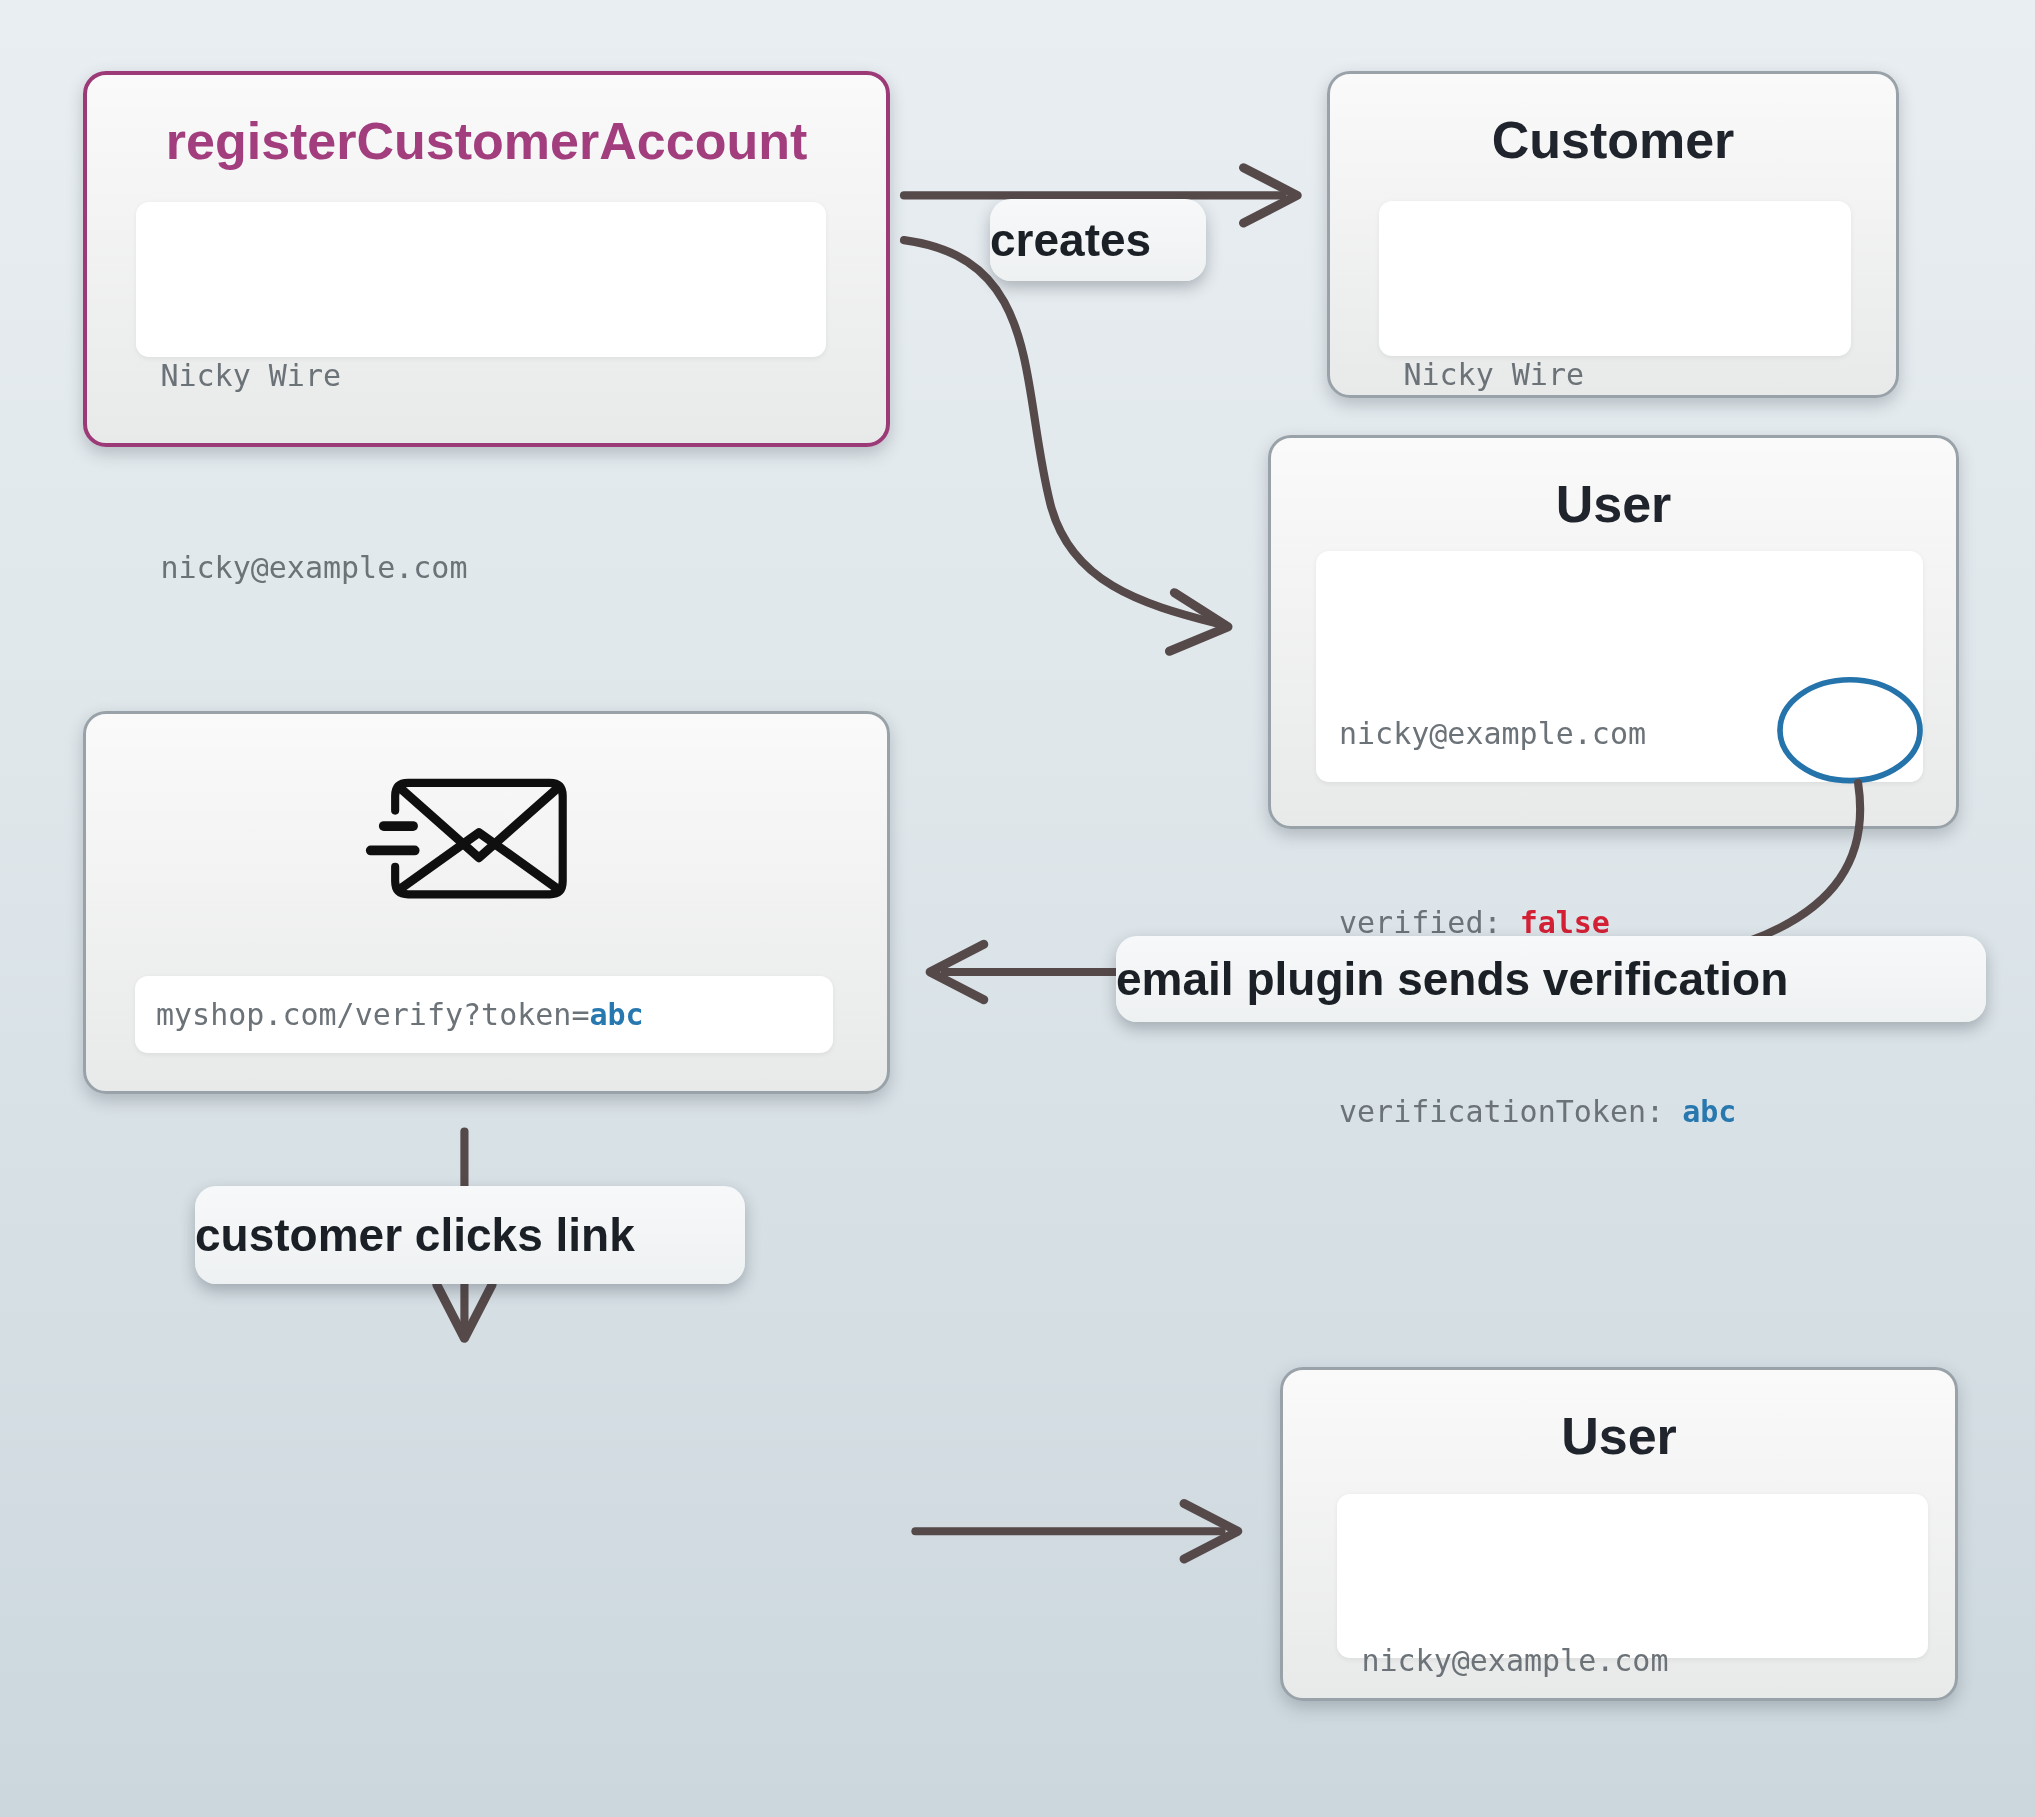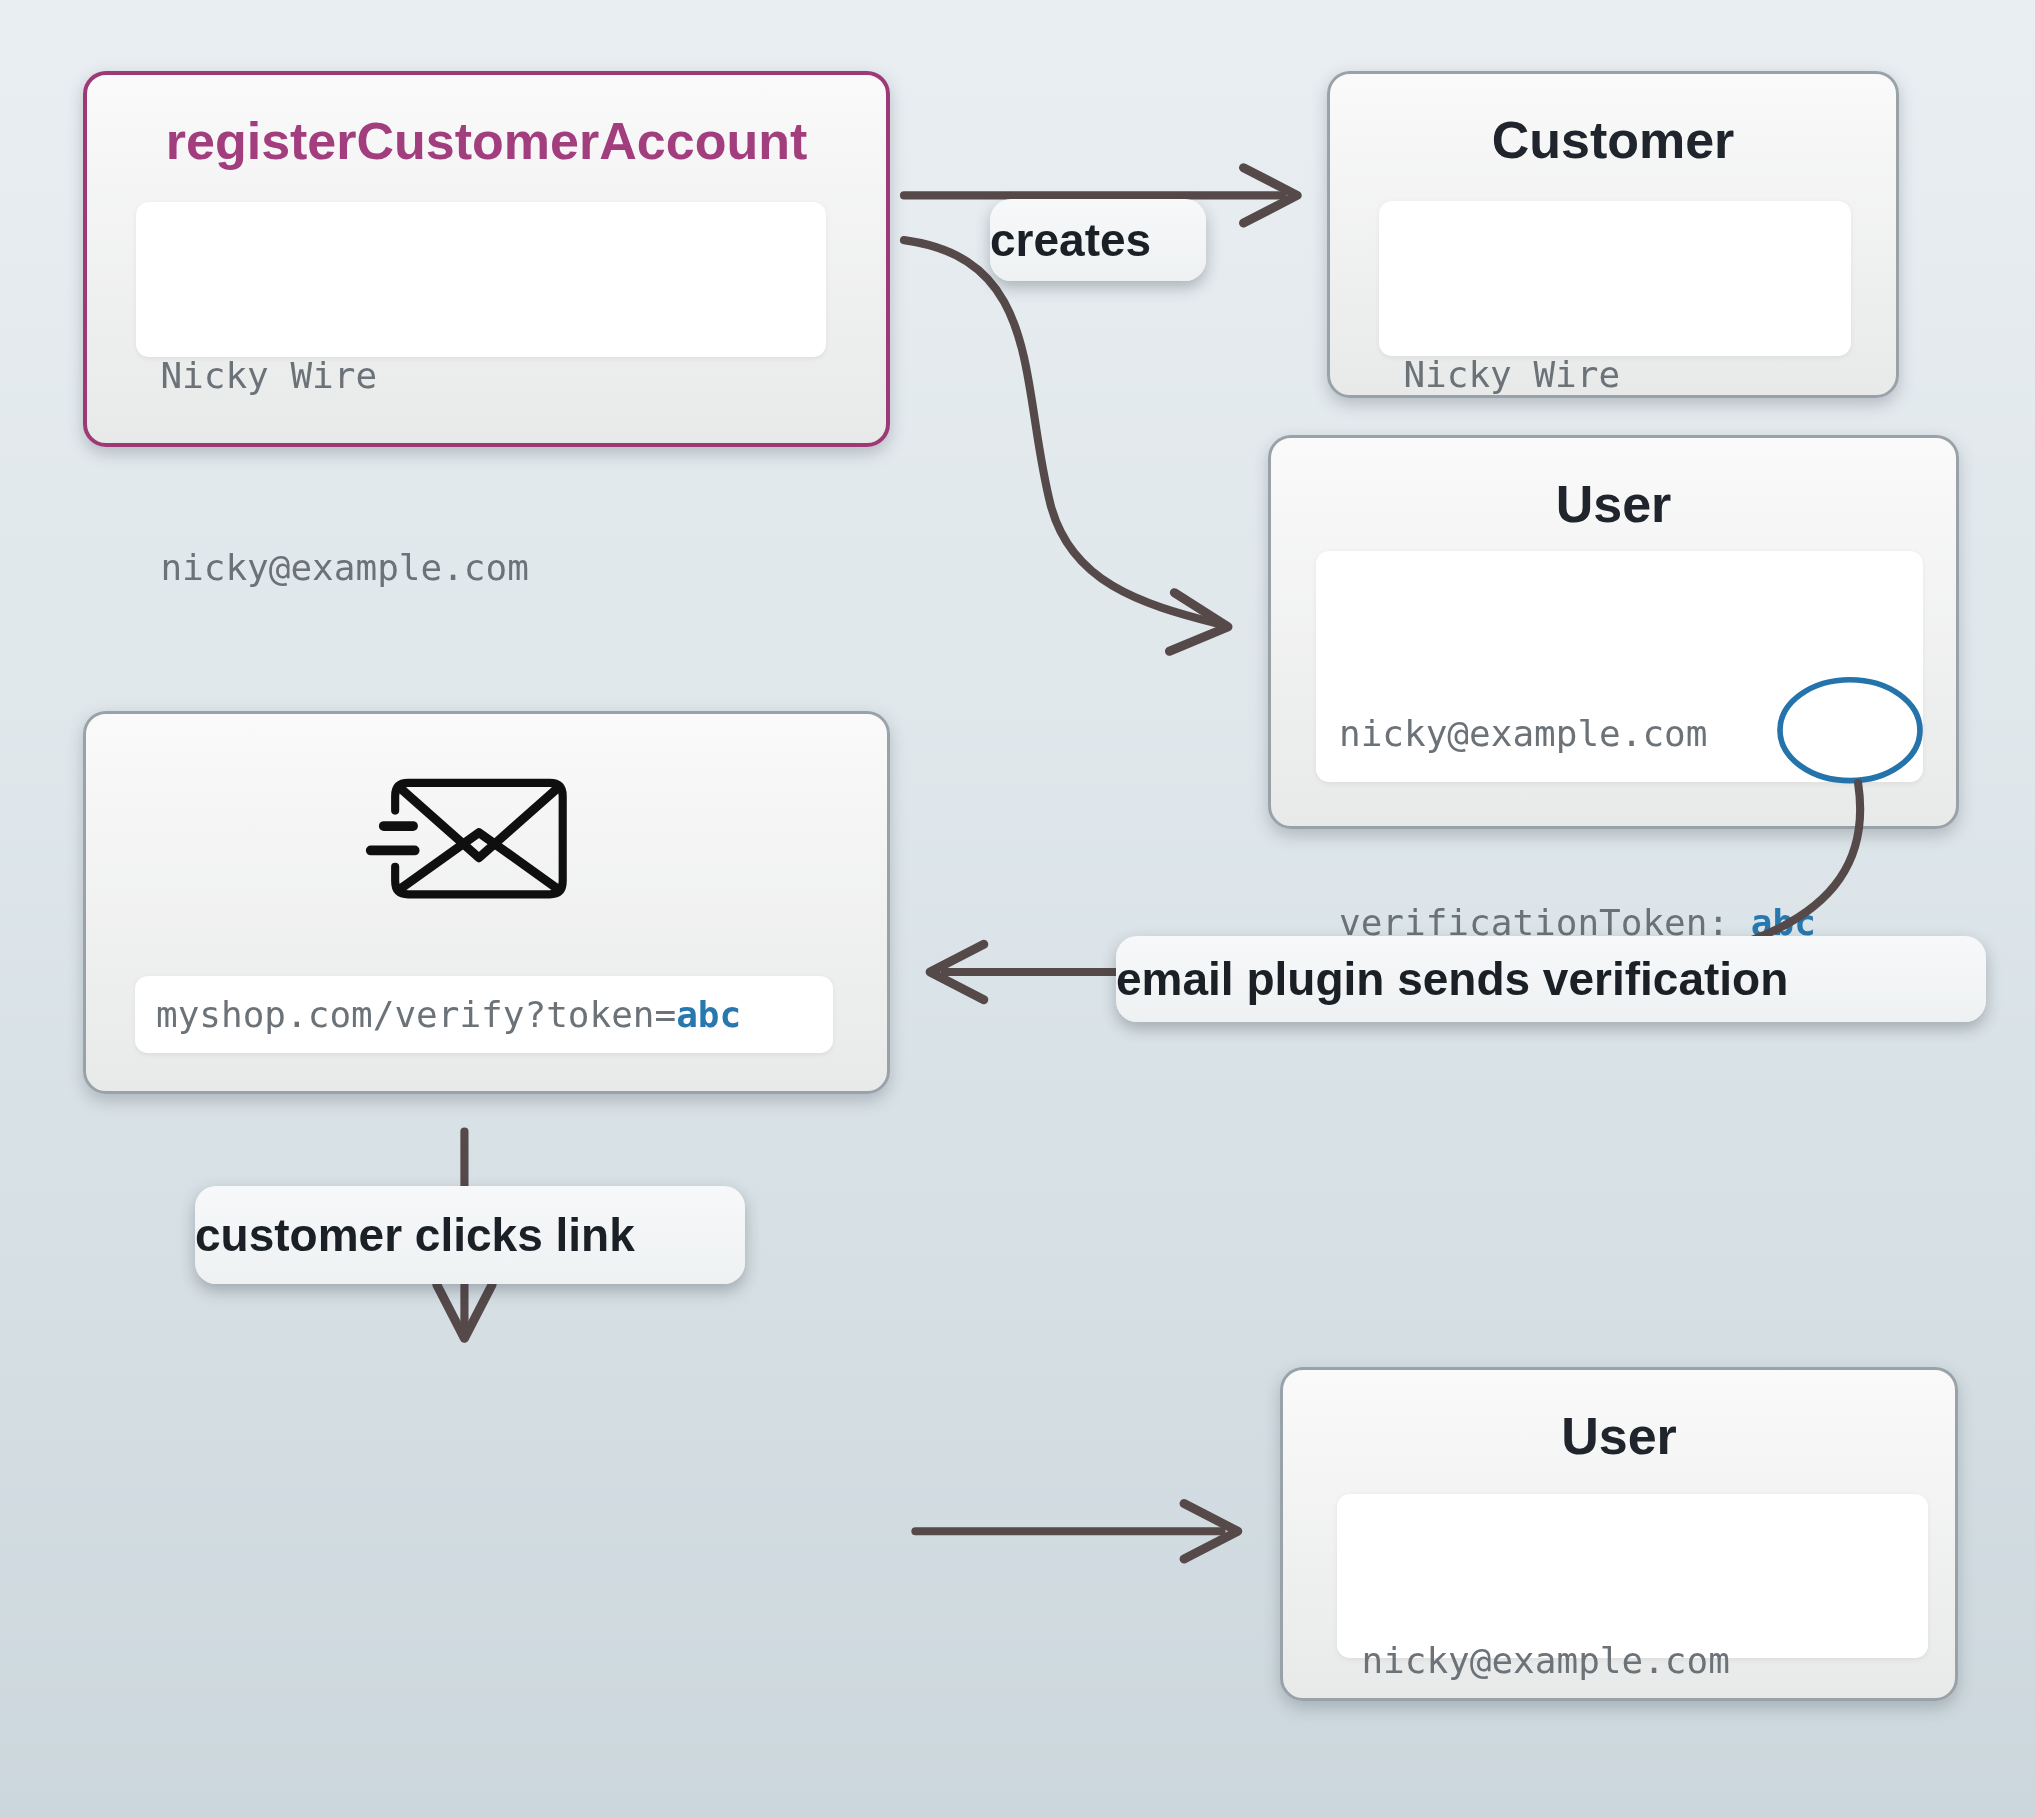--- a/index.html
+++ b/index.html
@@ -32,21 +32,21 @@
   .n-user1{left:1268px;top:435px;width:691px;height:394px;}
   .n-email{left:83px;top:711px;width:807px;height:383px;}
   .n-verify{left:85px;top:1367px;width:804px;height:334px;}
   .n-user2{left:1280px;top:1367px;width:678px;height:334px;}
 
   
   .code{
     position:absolute;background:#ffffff;border-radius:13px;
     box-shadow:0 1.6px 4.9px rgba(0,0,0,.06);
     font-family:"DejaVu Sans Mono",monospace;
-    font-size:36px;line-height:64px;color:#6b7278;
+    font-size:30px;line-height:64px;color:#6b7278;
     box-sizing:border-box;white-space:pre;
   }
   .n-register .code{left:49px;top:127px;width:690px;height:155px;padding:14px 24.4px 0;}
   .n-customer .code{left:49px;top:127px;width:472px;height:155px;padding:14px 24.4px 0;}
   .n-user1 .code{left:45px;top:113px;width:607px;height:231px;padding:25px 23px 0;line-height:63px;}
   .n-email .code{left:49px;top:262px;width:698px;height:77px;display:flex;align-items:center;padding:0 21px;}
   .n-verify .code{left:46px;top:124px;width:664px;height:164px;padding:19px 24.4px 0;line-height:59px;}
   .n-user2 .code{left:54px;top:124px;width:591px;height:164px;padding:19px 24.4px 0;line-height:59px;}
   .line{display:block;}
   .val-red{color:#d32035;font-weight:bold;}
@@ -90,20 +90,21 @@
     <div class="code">
       <span class="line">Nicky Wire</span>
       <span class="line">nicky@example.com</span>
     </div>
   </section>
 
   <section class="node gray n-user1">
     <h2 class="title">User</h2>
     <div class="code">
       <span class="line">nicky@example.com</span>
+      <span class="line"><span>verified: </span><span class="val-red">false</span></span>
       <span class="line"><span>verificationToken: </span><span class="val-blue">abc</span></span>
     </div>
   </section>
 
   <section class="node gray n-email">
     <svg class="mail-icon" width="244" height="179" viewBox="0 0 300 220" fill="none" stroke="#0f0f0f" stroke-linecap="round" stroke-linejoin="round">
       <path stroke-width="10" d="M 42 72 L 42 54 Q 42 38 58 38 L 232 38 Q 248 38 248 54 L 248 159 Q 248 175 232 175 L 58 175 Q 42 175 42 159 L 42 141"></path>
       <path stroke-width="11" d="M 50 46 L 145 130 L 240 46"></path>
       <path stroke-width="11" d="M 50 167 L 145 99 L 240 167"></path>
       <path stroke-width="12" d="M 28 91 L 64 91"></path>

